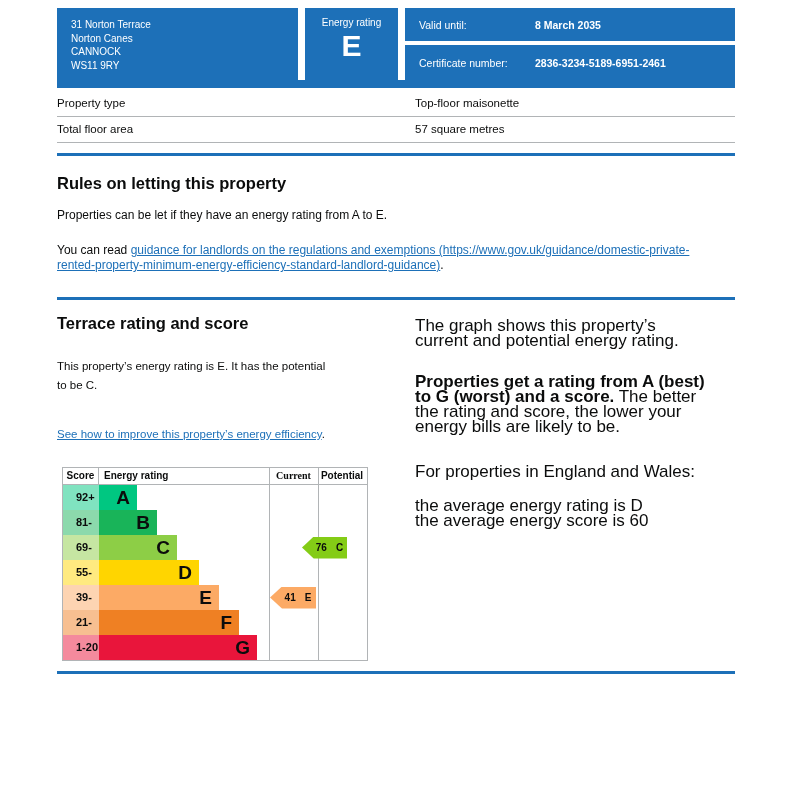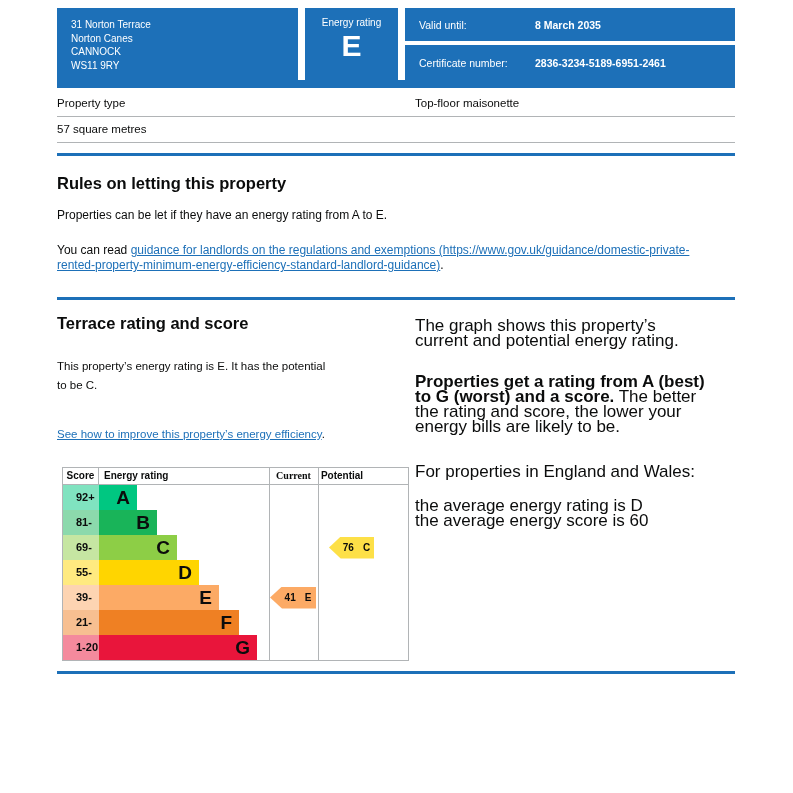--- a/index.html
+++ b/index.html
@@ -54,21 +54,21 @@
   .col-left p{max-width:272px;font-size:11.5px;line-height:19px;}
   .col-left .p1{margin-top:24px;}
   .col-left .link-block{margin-top:30px;}
   .col-right{width:292px;padding-top:4px;font-size:17px;line-height:15px;}
   .col-right .p2{margin-top:26px;}
   .col-right .p3{margin-top:30px;}
   .col-right .p4{margin-top:19px;}
   .bold{font-weight:bold;}
 
   
-  .epc-chart{position:relative;width:347px;margin-top:23px;margin-left:5px;
+  .epc-chart{position:relative;width:306px;margin-top:23px;margin-left:5px;
              border:1px solid var(--border);background:#fff;}
   .epc-header{display:flex;height:17px;border-bottom:1px solid var(--border);
               font-size:10px;font-weight:bold;line-height:16px;}
   .h-score{flex:0 0 36px;text-align:center;border-right:1px solid var(--border);}
   .h-rating{flex:0 0 170px;padding-left:5px;}
   .h-current{flex:0 0 49px;text-align:center;font-family:Liberation Serif, serif;}
   .h-potential{flex:0 0 48px;text-align:center;}
   .epc-row{display:flex;height:25px;}
   .epc-score-cell{flex:0 0 36px;font-size:11px;font-weight:bold;line-height:25px;padding-left:13px;}
   .epc-bar-area{flex:0 0 170px;}
@@ -113,20 +113,21 @@
     </div>
     <div class="banner-strip"></div>
   </header>
 
   <div class="summary">
     <div class="summary-row">
       <div class="summary-label">Property type</div>
       <div class="summary-value">Top-floor maisonette</div>
     </div>
     <div class="summary-row">
+      <div class="summary-label">Total floor area</div>
       <div class="summary-value">57 square metres</div>
     </div>
   </div>
 
   <hr class="blue-rule r1">
 
   <section class="rules">
     <h2>Rules on letting this property</h2>
     <p>Properties can be let if they have an energy rating from A to E.</p>
     <p class="link-p"><span>You can read </span><a href="#">guidance for landlords on the regulations and exemptions (https://www.gov.uk/guidance/domestic-private-rented-property-minimum-energy-efficiency-standard-landlord-guidance)</a><span>.</span></p>
@@ -204,21 +205,21 @@
                 </div>
               </div>
             </div>
           </div>
         <div class="col-line c1"></div>
         <div class="col-line c2"></div>
       <div class="epc-marker current" style="background: rgb(252, 170, 101); left: 207px; top: 118.5px;">
             <span>41</span>
             <span>E</span>
           </div>
-          <div class="epc-marker potential" style="background: #fde047; left: 266px; top: 68.5px;">
+          <div class="epc-marker potential" style="background: #84cc16; left: 239px; top: 68.5px;">
             <span>76</span>
             <span>C</span>
           </div>
         </div>
     </div>
 
     <div class="col-right">
       <p class="p1">The graph shows this property’s current and potential energy rating.</p>
       <p class="p2"><span class="bold">Properties get a rating from A (best) to G (worst) and a score.</span><span> The better the rating and score, the lower your energy bills are likely to be.</span></p>
       <p class="p3">For properties in England and Wales:</p>

